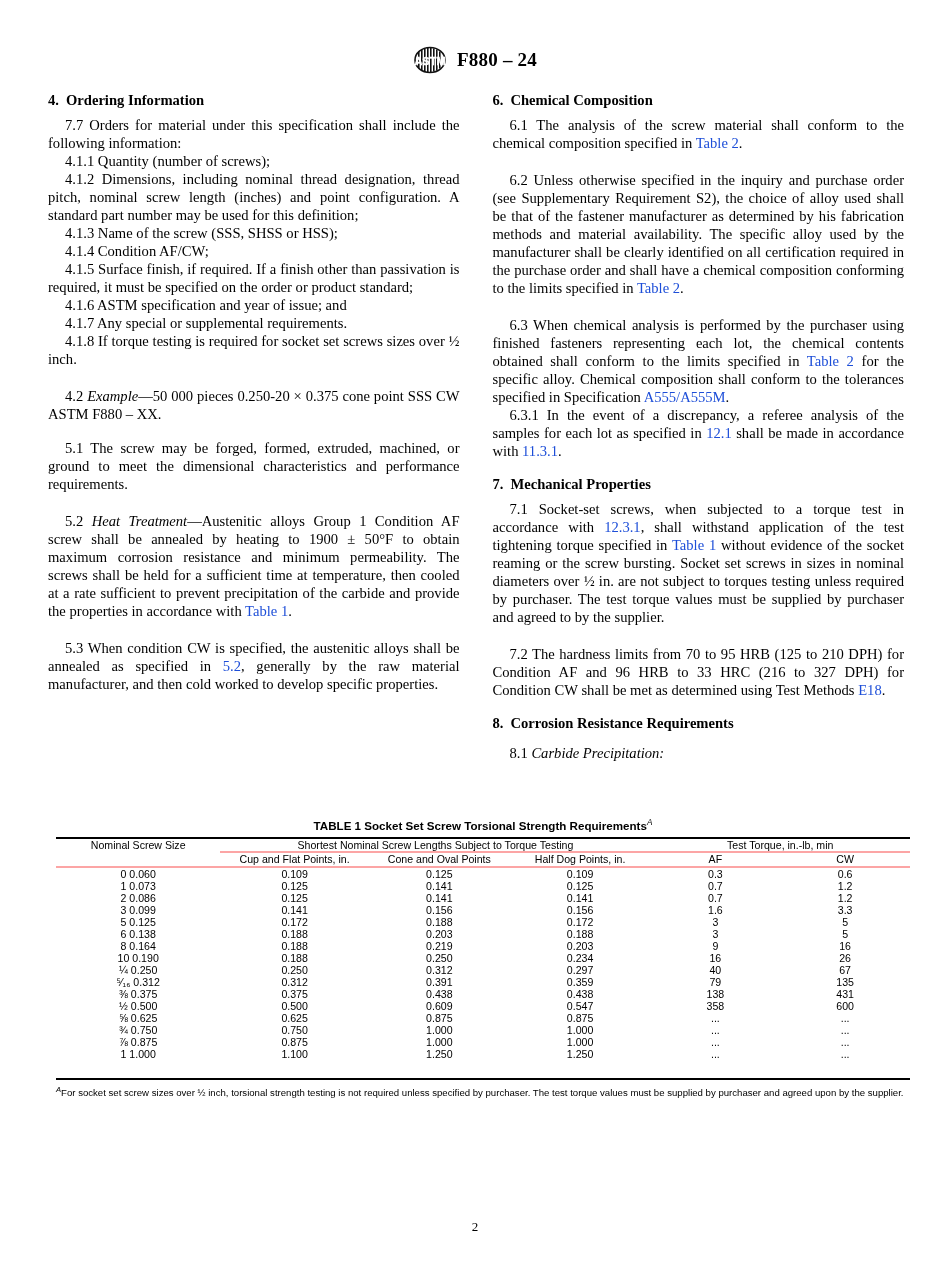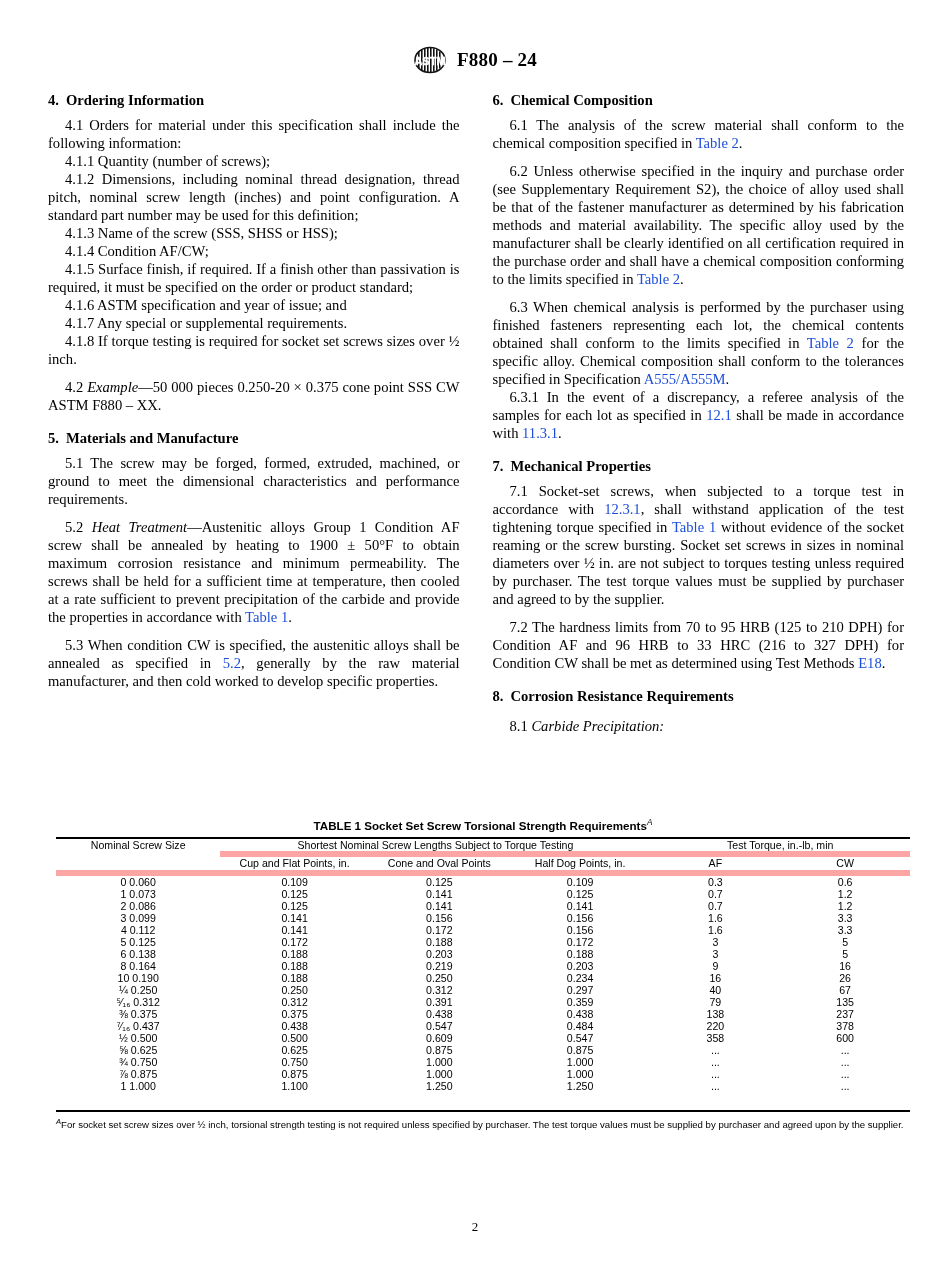--- a/index.html
+++ b/index.html
@@ -73,21 +73,21 @@
 
   p.para {
     margin: 0 0 0 0;
     font-size: 14.6px;
     line-height: 1.235;
     text-align: justify;
     text-justify: inter-word;
     text-indent: 17px;
     hyphens: none;
   }
-  p.para.gap { margin-top: 10px; }
+  p.para.gap { margin-top: 19px; }
   p.para.tight { margin-top: 11px; }
   .sect-gap { height: 16px; }
 
   .lnk { color: #1d4ed8; }
   .ital { font-style: italic; }
 
   
   .table-wrap {
     position: absolute;
     left: 56px;
@@ -109,21 +109,21 @@
     font-family: "Liberation Sans", sans-serif;
     font-size: 10.6px;
   }
   table.data th, table.data td {
     padding: 0;
     font-weight: normal;
     text-align: center;
     vertical-align: top;
   }
   .rule-top    { border-top: 2.5px solid #000; }
-  .rule-thin   { border-top: 6px solid #fca5a5; }
+  .rule-thin   { border-top: 2px solid #fca5a5; }
 
   .hdr-row-1 th { padding: 4px 0 5px 0; }
   .hdr-row-2 th { padding: 4px 0 9px 0; line-height: 1.2; }
   tbody tr td { padding: 2.0px 0 2.0px 0; }
   tbody tr:first-child td { }
   tbody tr:last-child td { padding-bottom: 18px; }
 
   .size-cell { text-align: center; }
 
   .footnote {
@@ -172,37 +172,34 @@
   </div>
 
   <div class="columns">
 
     <div class="col">
 
       <h2 class="sect">
         <span class="num">4.</span><span>Ordering Information</span>
       </h2>
 
-      <p class="para">4.1  Orders for material under this specification shall include the following information:</p>
+      <p class="para">7.7  Orders for material under this specification shall include the following information:</p>
       <p class="para">4.1.1  Quantity (number of screws);</p>
       <p class="para">4.1.2  Dimensions, including nominal thread designation, thread pitch, nominal screw length (inches) and point configuration. A standard part number may be used for this definition;</p>
       <p class="para">4.1.3  Name of the screw (SSS, SHSS or HSS);</p>
       <p class="para">4.1.4  Condition AF/CW;</p>
       <p class="para">4.1.5  Surface finish, if required. If a finish other than passivation is required, it must be specified on the order or product standard;</p>
       <p class="para">4.1.6  ASTM specification and year of issue; and</p>
       <p class="para">4.1.7  Any special or supplemental requirements.</p>
       <p class="para">4.1.8  If torque testing is required for socket set screws sizes over ½ inch.</p>
 
       <p class="para gap"><span>4.2  </span><span class="ital">Example</span><span>—50 000 pieces 0.250-20 × 0.375 cone point SSS CW ASTM F880 – XX.</span></p>
 
       <div class="sect-gap"></div>
 
-      <h2 class="sect">
-        <span class="num">5.</span><span>Materials and Manufacture</span>
-      </h2>
 
       <p class="para">5.1  The screw may be forged, formed, extruded, machined, or ground to meet the dimensional characteristics and performance requirements.</p>
 
       <p class="para gap"><span>5.2  </span><span class="ital">Heat Treatment</span><span>—Austenitic alloys Group 1 Condition AF screw shall be annealed by heating to 1900 ± 50°F to obtain maximum corrosion resistance and minimum permeability. The screws shall be held for a sufficient time at temperature, then cooled at a rate sufficient to prevent precipitation of the carbide and provide the properties in accordance with </span><span class="lnk">Table 1</span><span>.</span></p>
 
       <p class="para gap"><span>5.3  When condition CW is specified, the austenitic alloys shall be annealed as specified in </span><span class="lnk">5.2</span><span>, generally by the raw material manufacturer, and then cold worked to develop specific properties.</span></p>
 
     </div>
 
     <div class="col">
@@ -290,28 +287,20 @@
           </tr>
           <tr>
             <td class="size-cell">3 0.099</td>
             <td>0.141</td>
             <td>0.156</td>
             <td>0.156</td>
             <td>1.6</td>
             <td>3.3</td>
           </tr>
           <tr>
-            <td class="size-cell">4 0.112</td>
-            <td>0.141</td>
-            <td>0.172</td>
-            <td>0.156</td>
-            <td>1.6</td>
-            <td>3.3</td>
-          </tr>
-          <tr>
             <td class="size-cell">5 0.125</td>
             <td>0.172</td>
             <td>0.188</td>
             <td>0.172</td>
             <td>3</td>
             <td>5</td>
           </tr>
           <tr>
             <td class="size-cell">6 0.138</td>
             <td>0.188</td>
@@ -351,29 +340,21 @@
             <td>0.359</td>
             <td>79</td>
             <td>135</td>
           </tr>
           <tr>
             <td class="size-cell">⅜  0.375</td>
             <td>0.375</td>
             <td>0.438</td>
             <td>0.438</td>
             <td>138</td>
-            <td>237</td>
-          </tr>
-          <tr>
-            <td class="size-cell">⁷⁄₁₆  0.437</td>
-            <td>0.438</td>
-            <td>0.547</td>
-            <td>0.484</td>
-            <td>220</td>
-            <td>378</td>
+            <td>431</td>
           </tr>
           <tr>
             <td class="size-cell">½  0.500</td>
             <td>0.500</td>
             <td>0.609</td>
             <td>0.547</td>
             <td>358</td>
             <td>600</td>
           </tr>
           <tr>

